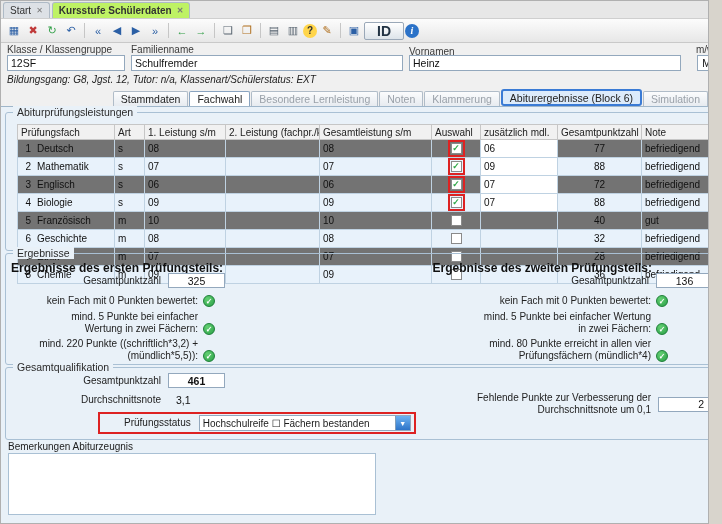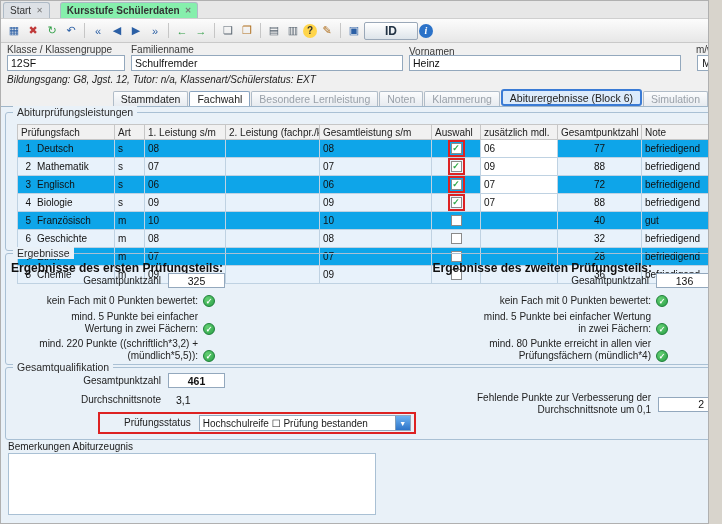--- a/index.html
+++ b/index.html
@@ -7,37 +7,37 @@
   .window { position:relative; width:709px; height:524px; background:#f0f0f0;
             font-family:"Liberation Sans",sans-serif; font-size:11px; color:#1a1a1a;
             overflow:hidden; border:1px solid #b0b0b0; }
 
   
   .doc-tabbar { position:absolute; top:0; left:0; right:0; height:18px; background:#e7e7e7;
                 border-bottom:1px solid #cfcfcf; display:flex; align-items:flex-end; padding-left:2px; }
   .doc-tab { display:inline-flex; align-items:center; gap:5px; height:16px; padding:0 6px;
              font-size:10px; background:#dde1e6; border:1px solid #aebac6; border-bottom:none;
              border-radius:3px 3px 0 0; margin-right:2px; color:#333; }
-  .doc-tab.active { background:#86efac; font-weight:bold;margin-left:8px; }
+  .doc-tab.active { background:#bef264; font-weight:bold; }
   .tclose { font-size:8px; color:#777; }
 
   
   .toolbar { position:absolute; top:18px; left:0; right:0; height:24px;
              background:linear-gradient(#fcfcfc,#e7e7e7); border-bottom:1px solid #c9c9c9;
              display:flex; align-items:center; padding:0 4px; gap:1px; }
   .tbtn { width:18px; height:18px; display:inline-flex; align-items:center; justify-content:center;
           font-size:11px; border-radius:2px; cursor:default; }
   .tsep { width:1px; height:15px; background:#c6c6c6; margin:0 3px; }
   .c-blue{color:#2b5fa5} .c-red{color:#c03a3a} .c-green{color:#2e9e44}
   .c-gray{color:#5a6672} .c-orange{color:#b07020}
   .tbtn.help { background:#ffd54a; border-radius:50%; width:14px; height:14px; font-weight:bold; color:#333; font-size:10px; }
   .tbtn.info { background:#2b72c8; color:#fff; border-radius:50%; width:14px; height:14px;
                font-weight:bold; font-size:10px; font-family:"Liberation Serif",serif; font-style:italic; }
-  .tbtn.idbtn { width:auto; padding:0 20px; border:1px solid #9aa8b8;
-                background:linear-gradient(#ffffff,#dde4ea); font-size:12px; font-weight:bold; color:#234; }
+  .tbtn.idbtn { width:auto; padding:0 12px; border:1px solid #9aa8b8;
+                background:linear-gradient(#ffffff,#dde4ea); font-size:14px; font-weight:bold; color:#234; }
 
   
   .formbar { position:absolute; top:42px; left:0; right:0; height:46px; background:#f0f0f0; }
   .flabel { position:absolute; font-size:10px; color:#3a3a3a; white-space:nowrap; }
   .finput { position:absolute; height:16px; background:#fff; border:1px solid #93a8bd;
             font-size:10.5px; padding:0 3px; font-family:inherit; color:#111; }
   .finfo { position:absolute; top:31px; left:6px; font-size:10px; font-style:italic; color:#222; }
 
   
   .page-tabs { position:absolute; top:88px; left:0; right:0; height:17px;
@@ -57,21 +57,21 @@
                  font-size:10.5px; color:#2a2a2a; white-space:nowrap; }
 
   
   #fs-exam { left:4px; top:5px; width:713px; height:139px; }
   .exam-table { position:absolute; left:11px; top:11px; border-collapse:collapse; table-layout:fixed;
                 width:696px; font-size:10px; }
   .exam-table th { background:#f1f1f1; border:1px solid #c6c6c6; font-weight:normal; text-align:left;
                    padding:0 3px; height:15px; color:#222; overflow:hidden; white-space:nowrap; }
   .exam-table td { border:1px solid #bfd2e2; padding:0 3px; height:13px; line-height:12px;
                    overflow:hidden; white-space:nowrap; color:#111; }
-  tr.alt0 td { background:#0ea5e9; }
+  tr.alt0 td { background:#737373; }
   tr.alt1 td { background:#e8f2fb; }
   .exam-table td.edit { background:#ffffff; }
   .c-check { text-align:center; padding:0 !important; }
   .c-pkt { text-align:center; }
   .rownr { display:inline-block; width:10px; text-align:right; margin-right:6px; }
   .annot { display:inline-flex; padding:1px; border:2px solid transparent; vertical-align:middle; }
   .annot.on { border-color:#dd2222; }
   .cb { width:11px; height:11px; background:#fff; border:1px solid #8a8a8a;
         display:inline-flex; align-items:center; justify-content:center;
         font-size:9px; color:#2fa848; font-weight:bold; }
@@ -357,21 +357,21 @@
         <span class="sfield w57 bold">461</span>
       </div>
       <div class="fldrow" style="left:0; top:26px;">
         <span class="rlabel" style="width:155px;">Durchschnittsnote</span>
         <span class="plain-val" style="margin-left:8px;">3,1</span>
       </div>
 
       <div class="redbox" style="left:92px; top:44px;padding-left:24px;">
         <span class="rlabel">Prüfungsstatus</span>
         <div class="combo">
-          <span class="combo-val">Hochschulreife ☐ Prüfung bestanden</span>
+          <span class="combo-val">Hochschulreife ☐ Fächern bestanden</span>
           <span class="combo-btn">▼</span>
         </div>
       </div>
 
       <div class="fldrow" style="left:465px; top:24px;">
         <span class="rlabel" style="width:180px;">Fehlende Punkte zur Verbesserung der Durchschnittsnote um 0,1</span>
         <span class="sfield w52">2</span>
       </div>
     </div>
 

